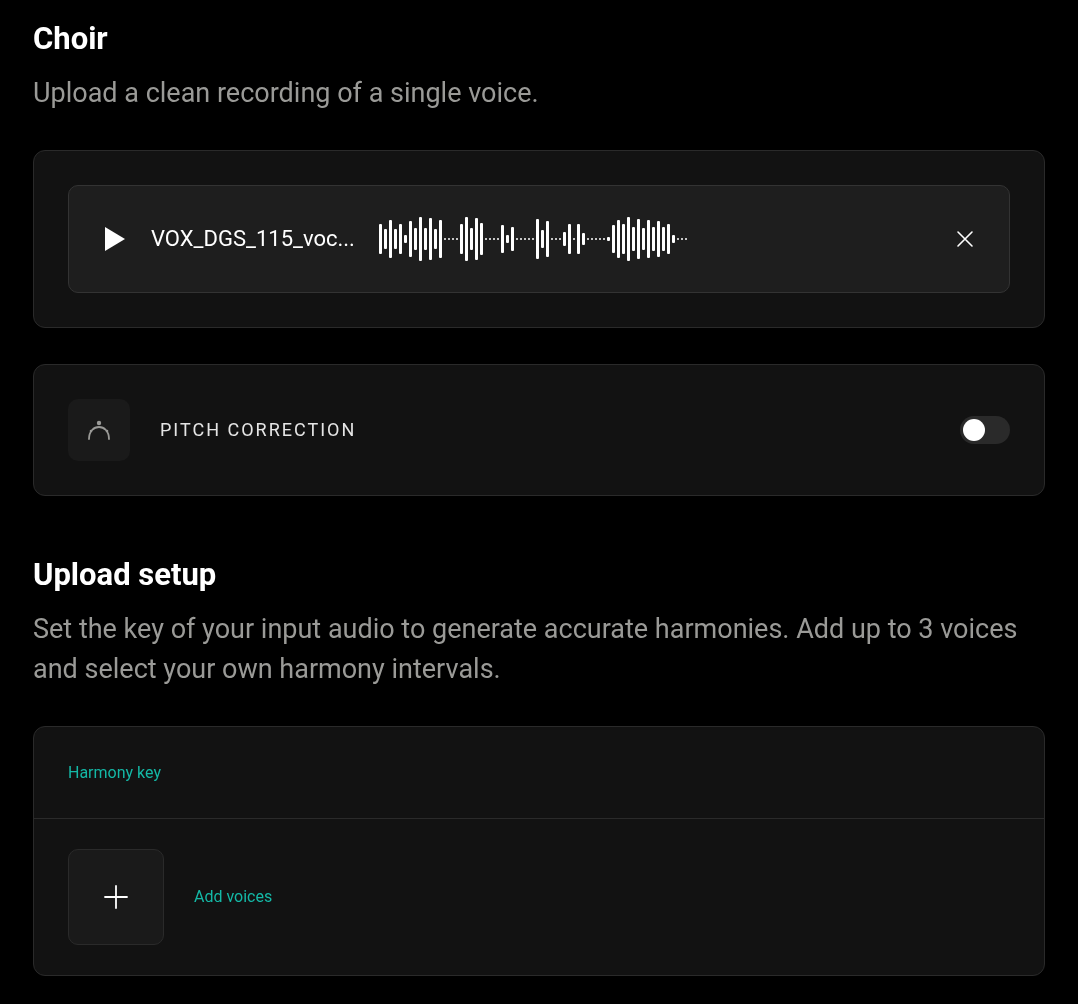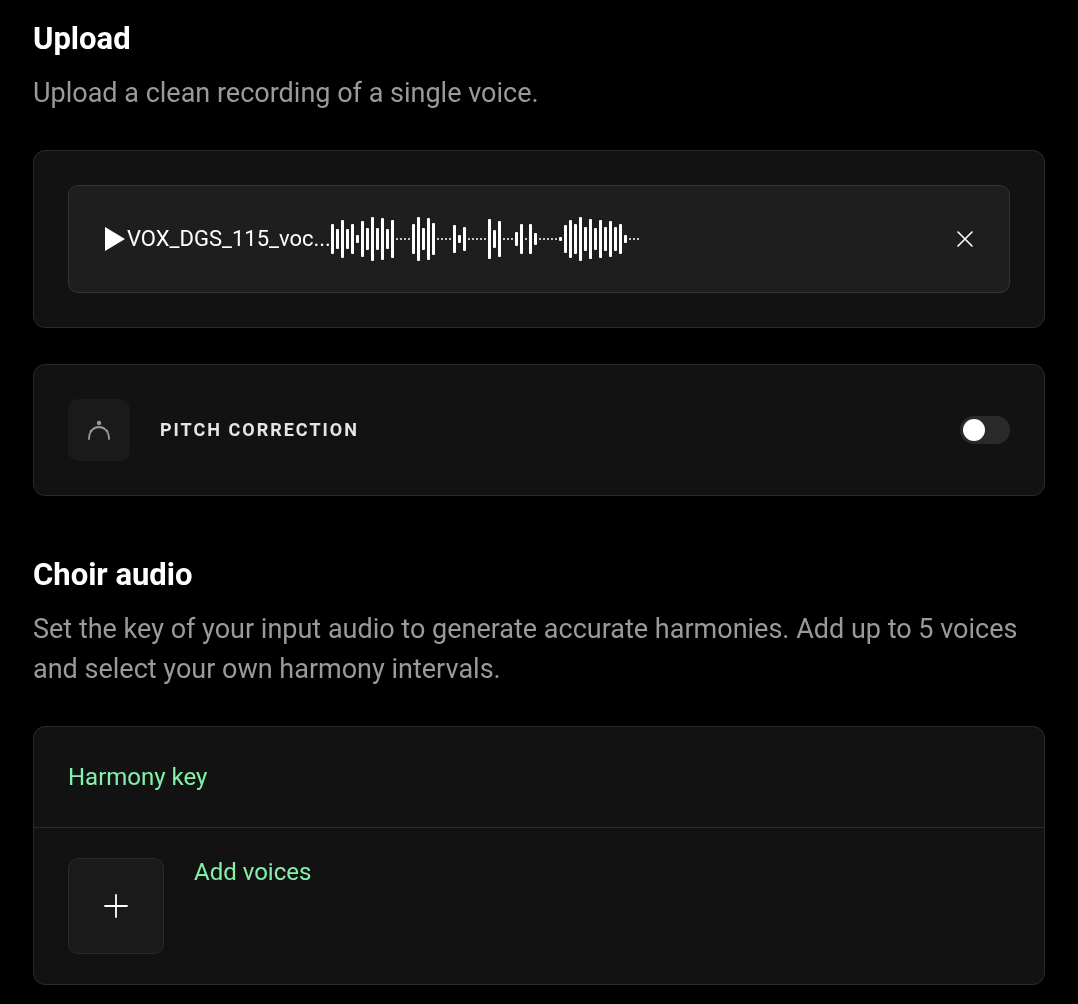--- a/index.html
+++ b/index.html
@@ -44,20 +44,21 @@
       margin-bottom: 36px;
     }
 
     .audio-player {
       background: #1e1e1e;
       border: 1px solid #333333;
       border-radius: 10px;
       padding: 28px 34px;
       display: flex;
       align-items: center;
+      gap: 24px;
     }
 
     .play-button {
       display: flex;
       align-items: center;
       justify-content: center;
       flex-shrink: 0;
     }
 
     .filename {
@@ -115,21 +116,21 @@
       background: #1a1a1a;
       border-radius: 10px;
       display: flex;
       align-items: center;
       justify-content: center;
       flex-shrink: 0;
     }
 
     .pitch-label {
       font-size: 18px;
-      font-weight: 700;
+      font-weight: 400;
       letter-spacing: 2px;
       color: #e5e5e5;
       margin-left: 30px;
       flex: 1;
     }
 
     .toggle {
       width: 50px;
       height: 28px;
       background: #2a2a2a;
@@ -159,22 +160,22 @@
       display: flex;
       align-items: center;
       justify-content: space-between;
     }
 
     .choir-row + .choir-row {
       border-top: 1px solid #2a2a2a;
     }
 
     .row-label {
-      font-size: 24px;
-      color: #86efac;
+      font-size: 16px;
+      color: #14b8a6;
     }
 
     .dropdown {
       border: 1px solid #444444;
       border-radius: 8px;
       padding: 18px 28px;
       display: flex;
       align-items: center;
       gap: 90px;
       min-width: 260px;
@@ -184,40 +185,41 @@
       font-size: 18px;
       font-weight: 600;
       letter-spacing: 2px;
       color: #e5e5e5;
       flex: 1;
       text-align: center;
     }
 
     .add-voices-row {
       display: flex;
+      align-items: center;
       gap: 30px;
     }
 
     .plus-box {
       width: 96px;
       height: 96px;
       background: #1a1a1a;
       border: 1px solid #2a2a2a;
       border-radius: 10px;
       display: flex;
       align-items: center;
       justify-content: center;
     }
   </style>
 </head>
 <body>
 
 <div class="container">
 
-  <h2 class="section-title">Upload</h2>
+  <h2 class="section-title">Choir</h2>
   <p class="section-subtitle">Upload a clean recording of a single voice.</p>
 
   <div class="card">
     <div class="audio-player">
       <div class="play-button">
         <svg width="24" height="28" viewBox="0 0 24 28" fill="none">
           <path d="M2 2 L22 14 L2 26 Z" fill="#ffffff"></path>
         </svg>
       </div>
       <div class="filename">VOX_DGS_115_voc...</div>
@@ -306,22 +308,22 @@
         <circle cx="6" cy="12" r="1.3" fill="#9a9a97"></circle>
         <circle cx="22" cy="12" r="1.3" fill="#9a9a97"></circle>
       </svg>
     </div>
     <div class="pitch-label">PITCH CORRECTION</div>
     <div class="toggle">
       <div class="toggle-knob"></div>
     </div>
   </div>
 
-  <h2 class="section-title">Choir audio</h2>
-  <p class="section-subtitle">Set the key of your input audio to generate accurate harmonies. Add up to 5 voices and select your own harmony intervals.</p>
+  <h2 class="section-title">Upload setup</h2>
+  <p class="section-subtitle">Set the key of your input audio to generate accurate harmonies. Add up to 3 voices and select your own harmony intervals.</p>
 
   <div class="choir-card">
     <div class="choir-row">
       <div class="row-label">Harmony key</div>
     </div>
     <div class="choir-row" style="padding-top:30px;padding-bottom:30px;justify-content:flex-start;">
       <div class="add-voices-row">
         <div class="plus-box">
           <svg width="30" height="30" viewBox="0 0 30 30" fill="none">
             <path d="M15 4 L15 26 M4 15 L26 15" stroke="#ffffff" stroke-width="1.8" stroke-linecap="round"></path>

